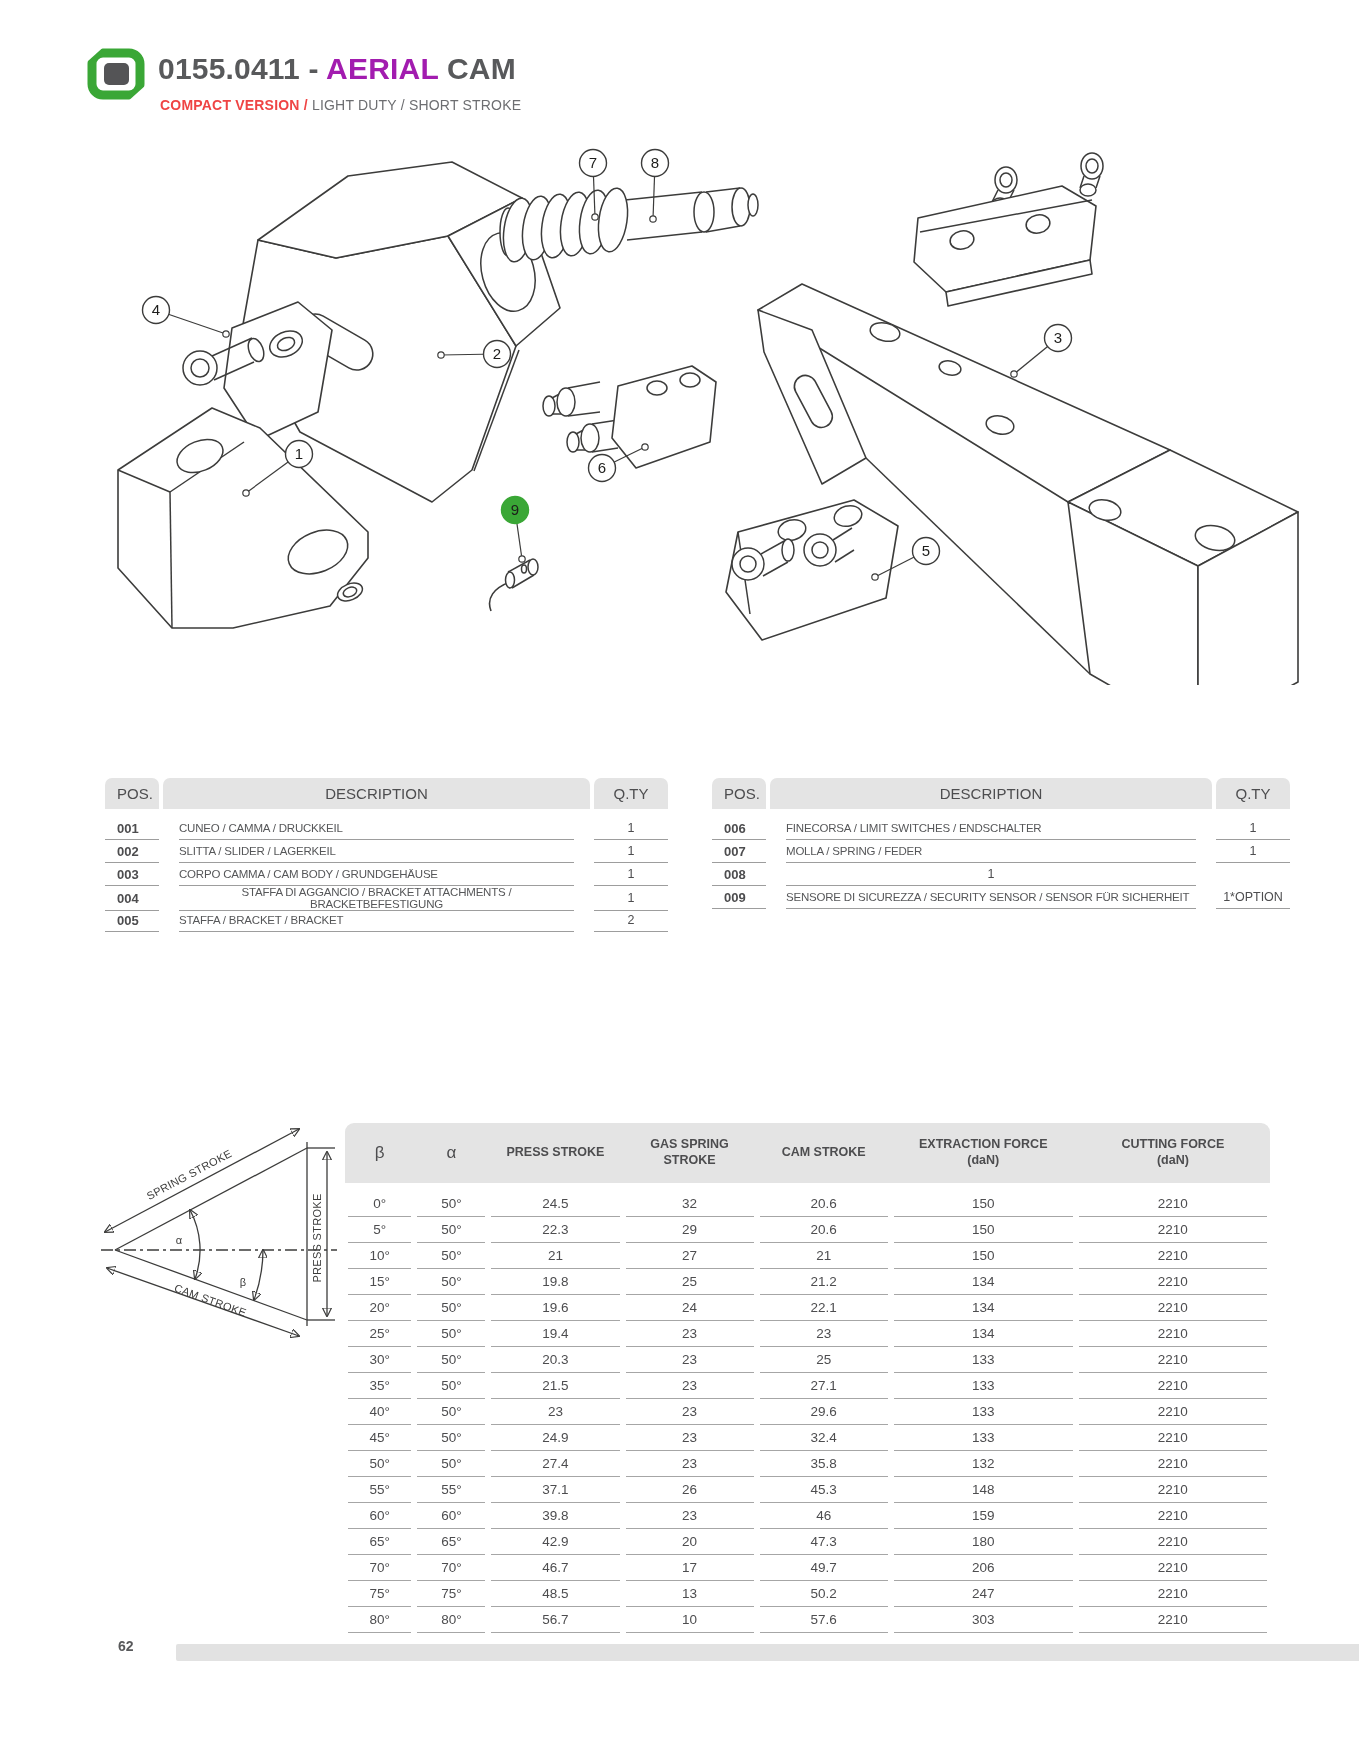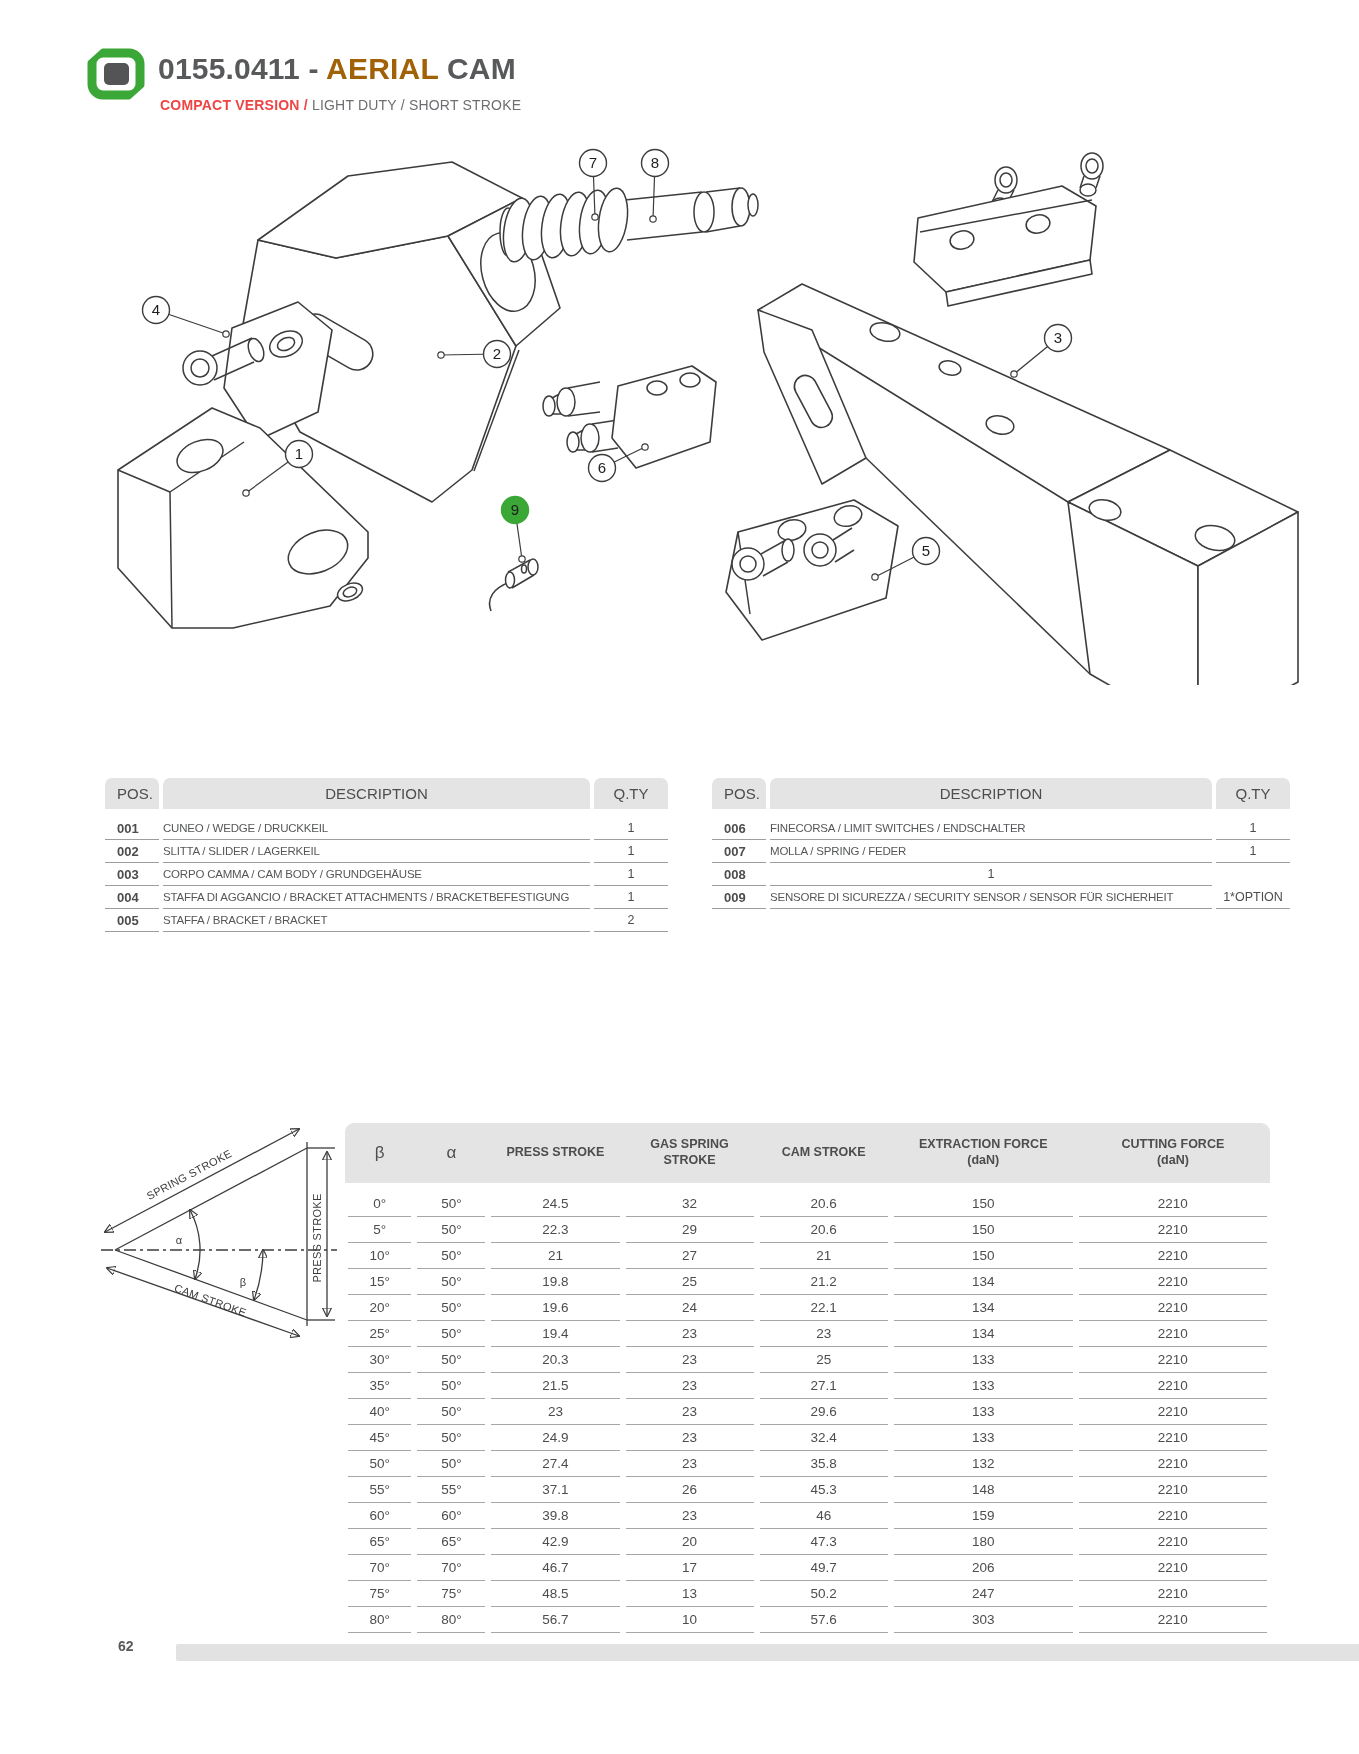--- a/index.html
+++ b/index.html
@@ -3,38 +3,38 @@
 <meta charset="utf-8">
 <style>
   * { margin:0; padding:0; box-sizing:border-box; }
   html,body { background:#ffffff; }
   body { font-family:"Liberation Sans", sans-serif; color:#4d4d4f; }
   .page { position:relative; width:1359px; height:1754px; background:#fff; overflow:hidden; }
 
   
   .logo { position:absolute; left:86px; top:44px; }
   .title { position:absolute; left:158px; top:52px; font-size:30px; font-weight:700; color:#58595b; letter-spacing:0.2px; white-space:nowrap; }
-  .title .accent { color:#a16207; }
+  .title .accent { color:#a21caf; }
   .subtitle { position:absolute; left:160px; top:97px; font-size:14px; color:#6d6e71; letter-spacing:0.2px; white-space:nowrap; }
   .subtitle .strong { font-weight:700; color:#ef4444; }
 
   
   #diagram-svg { position:absolute; left:0; top:140px; }
   .part polygon, .part polyline, .part path, .part rect { fill:#ffffff; stroke:#3c3c3b; stroke-width:1.6; stroke-linejoin:round; }
   .part ellipse, .part circle { fill:#ffffff; stroke:#3c3c3b; stroke-width:1.5; }
   .part line { stroke:#3c3c3b; stroke-width:1.5; }
   .part .open { fill:none; }
 
   
   .parts-table { position:absolute; }
   .pt-head { display:grid; grid-template-columns:54px 1fr 74px; column-gap:4px; height:31px; }
   .pt-hcell { background:#e4e4e4; border-radius:7px 7px 0 0; font-weight:400; font-size:15px; color:#4d4d4f; display:flex; align-items:center; justify-content:center; }
   .pt-head .pt-c0 { justify-content:flex-start; padding-left:12px; }
   .pt-body { margin-top:8px; }
-  .pt-row { display:grid; grid-template-columns:54px 1fr 74px; column-gap:4px; height:23px;text-align:center; }
+  .pt-row { display:grid; grid-template-columns:54px 1fr 74px; column-gap:20px; height:23px;text-align:center; }
   .pt-cell { border-bottom:1.5px solid #9d9d9d; display:flex; align-items:center; }
   .pt-row .pt-c0 { font-weight:700; font-size:13px; padding-left:12px; color:#4d4d4f; }
   .pt-row .pt-c1 { font-size:11.5px; color:#565759; letter-spacing:-0.2px; }
   .pt-row .pt-c2 { font-size:12.5px; justify-content:center; color:#4d4d4f; }
 
   
   #angle-svg { position:absolute; left:95px; top:1078px; }
   #angle-svg line, #angle-svg path { stroke:#3c3c3b; stroke-width:1.3; fill:none; }
   #angle-svg text { font-size:11px; fill:#3c3c3b; letter-spacing:0.3px; }
 
@@ -254,21 +254,21 @@
 
   <div class="parts-table" style="left:105px; top:778px; width:563px;">
     <div class="pt-head">
         <div class="pt-hcell pt-c0">POS.</div>
         <div class="pt-hcell pt-c1">DESCRIPTION</div>
         <div class="pt-hcell pt-c2">Q.TY</div>
       </div>
     <div class="pt-body">
         <div class="pt-row">
           <div class="pt-cell pt-c0">001</div>
-          <div class="pt-cell pt-c1">CUNEO / WEDGE / DRUCKKEIL</div>
+          <div class="pt-cell pt-c1">CUNEO / CAMMA / DRUCKKEIL</div>
           <div class="pt-cell pt-c2">1</div>
         </div>
         <div class="pt-row">
           <div class="pt-cell pt-c0">002</div>
           <div class="pt-cell pt-c1">SLITTA / SLIDER / LAGERKEIL</div>
           <div class="pt-cell pt-c2">1</div>
         </div>
         <div class="pt-row">
           <div class="pt-cell pt-c0">003</div>
           <div class="pt-cell pt-c1">CORPO CAMMA / CAM BODY / GRUNDGEHÄUSE</div>

